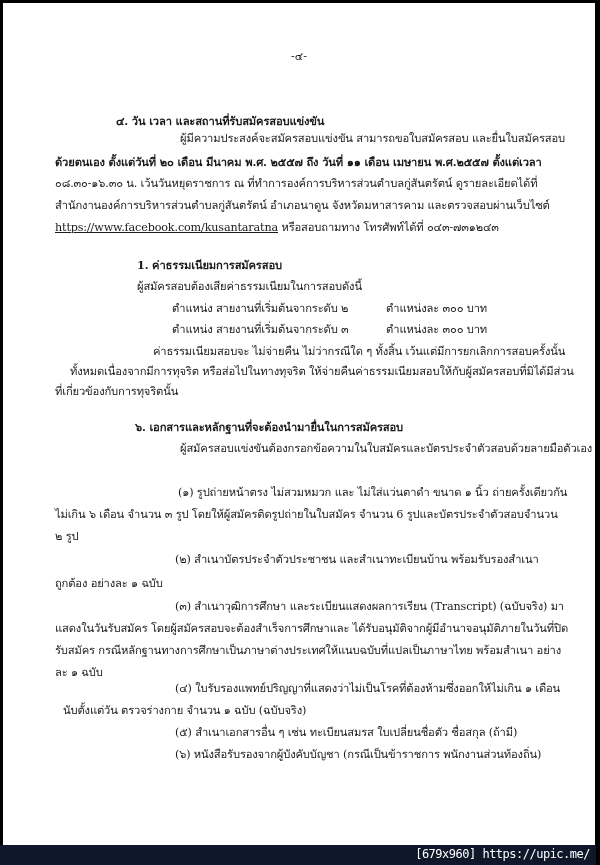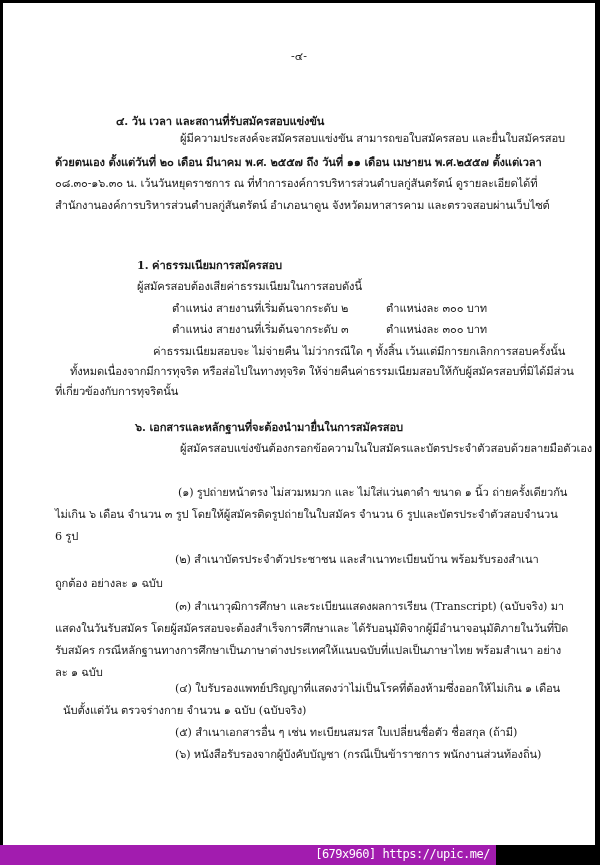--- a/index.html
+++ b/index.html
@@ -12,55 +12,59 @@
       background: #fff; color: #1a1a1a;
     }
     .line {
       position: absolute; font-size: 11.2px; line-height: 14px; white-space: nowrap;
       letter-spacing: -0.15px;
     }
     .bold { font-weight: bold; }
     .pagenum { position: absolute; top: 44px; left: 0; width: 592px; text-align: center; font-size: 11px; }
     .url { text-decoration: underline; color: #1a1a1a; }
     .bar {
-      position: absolute; left: 0; top: 845px; width: 496px; height: 20px; background: #a21caf;
+      position: absolute; left: 0; top: 845px; width: 596px; height: 20px; background: #0f172a;
     }
     .watermark {
       position: absolute; right: 6px; top: 2px; color: #fff; font-size: 12px;
       font-family: "DejaVu Sans Mono", monospace; letter-spacing: -0.5px;
     }
   </style>
 </head>
 <body>
 
 <div class="page">
   <div class="pagenum">-๔-</div>
 
   <div class="line bold" style="left:113px; top:111px;">๔. วัน เวลา และสถานที่รับสมัครสอบแข่งขัน</div>
   <div class="line" style="left:177px; top:129px;">ผู้มีความประสงค์จะสมัครสอบแข่งขัน สามารถขอใบสมัครสอบ และยื่นใบสมัครสอบ</div>
   <div class="line bold" style="left:52px; top:152px;">ด้วยตนเอง ตั้งแต่วันที่ ๒๐ เดือน มีนาคม พ.ศ. ๒๕๕๗ ถึง วันที่ ๑๑ เดือน เมษายน พ.ศ.๒๕๕๗ ตั้งแต่เวลา</div>
   <div class="line" style="left:52px; top:174px;">๐๘.๓๐-๑๖.๓๐ น. เว้นวันหยุดราชการ ณ ที่ทำการองค์การบริหารส่วนตำบลกู่สันตรัตน์ ดูรายละเอียดได้ที่</div>
   <div class="line" style="left:52px; top:196px;">สำนักงานองค์การบริหารส่วนตำบลกู่สันตรัตน์ อำเภอนาดูน จังหวัดมหาสารคาม และตรวจสอบผ่านเว็บไซต์</div>
+  <div class="line" style="left:52px; top:218px;">
+    <a class="url">https://www.facebook.com/kusantaratna</a>
+    <span>หรือสอบถามทาง โทรศัพท์ได้ที่ ๐๔๓-๗๓๑๒๔๓</span>
+  </div>
 
   <div class="line bold" style="left:134px; top:255px;">1. ค่าธรรมเนียมการสมัครสอบ</div>
   <div class="line" style="left:134px; top:277px;">ผู้สมัครสอบต้องเสียค่าธรรมเนียมในการสอบดังนี้</div>
   <div class="line" style="left:169px; top:299px;">ตำแหน่ง สายงานที่เริ่มต้นจากระดับ ๒</div>
   <div class="line" style="left:383px; top:299px;">ตำแหน่งละ ๓๐๐ บาท</div>
   <div class="line" style="left:169px; top:320px;">ตำแหน่ง สายงานที่เริ่มต้นจากระดับ ๓</div>
   <div class="line" style="left:383px; top:320px;">ตำแหน่งละ ๓๐๐ บาท</div>
   <div class="line" style="left:150px; top:342px;">ค่าธรรมเนียมสอบจะ ไม่จ่ายคืน ไม่ว่ากรณีใด ๆ ทั้งสิ้น เว้นแต่มีการยกเลิกการสอบครั้งนั้น</div>
   <div class="line" style="left:52px; top:362px;margin-left:15px;">ทั้งหมดเนื่องจากมีการทุจริต หรือส่อไปในทางทุจริต ให้จ่ายคืนค่าธรรมเนียมสอบให้กับผู้สมัครสอบที่มิได้มีส่วน</div>
   <div class="line" style="left:52px; top:382px;">ที่เกี่ยวข้องกับการทุจริตนั้น</div>
 
   <div class="line bold" style="left:132px; top:417px;">๖. เอกสารและหลักฐานที่จะต้องนำมายื่นในการสมัครสอบ</div>
   <div class="line" style="left:177px; top:439px;">ผู้สมัครสอบแข่งขันต้องกรอกข้อความในใบสมัครและบัตรประจำตัวสอบด้วยลายมือตัวเอง</div>
 
   <div class="line" style="left:175px; top:483px;">(๑) รูปถ่ายหน้าตรง ไม่สวมหมวก และ ไม่ใส่แว่นตาดำ ขนาด ๑ นิ้ว ถ่ายครั้งเดียวกัน</div>
   <div class="line" style="left:52px; top:505px;">ไม่เกิน ๖ เดือน จำนวน ๓ รูป โดยให้ผู้สมัครติดรูปถ่ายในใบสมัคร จำนวน 6 รูปและบัตรประจำตัวสอบจำนวน</div>
-  <div class="line" style="left:52px; top:527px;">6 รูป</div>
+  <div class="line" style="left:52px; top:527px;">๒ รูป</div>
 
   <div class="line" style="left:172px; top:550px;">(๒) สำเนาบัตรประจำตัวประชาชน และสำเนาทะเบียนบ้าน พร้อมรับรองสำเนา</div>
   <div class="line" style="left:52px; top:574px;">ถูกต้อง อย่างละ ๑ ฉบับ</div>
 
   <div class="line" style="left:172px; top:597px;">(๓) สำเนาวุฒิการศึกษา และระเบียนแสดงผลการเรียน (Transcript) (ฉบับจริง) มา</div>
   <div class="line" style="left:52px; top:619px;">แสดงในวันรับสมัคร โดยผู้สมัครสอบจะต้องสำเร็จการศึกษาและ ได้รับอนุมัติจากผู้มีอำนาจอนุมัติภายในวันที่ปิด</div>
   <div class="line" style="left:52px; top:641px;">รับสมัคร กรณีหลักฐานทางการศึกษาเป็นภาษาต่างประเทศให้แนบฉบับที่แปลเป็นภาษาไทย พร้อมสำเนา อย่าง</div>
   <div class="line" style="left:52px; top:663px;">ละ ๑ ฉบับ</div>
 
   <div class="line" style="left:172px; top:679px;">(๔) ใบรับรองแพทย์ปริญญาที่แสดงว่าไม่เป็นโรคที่ต้องห้ามซึ่งออกให้ไม่เกิน ๑ เดือน</div>

